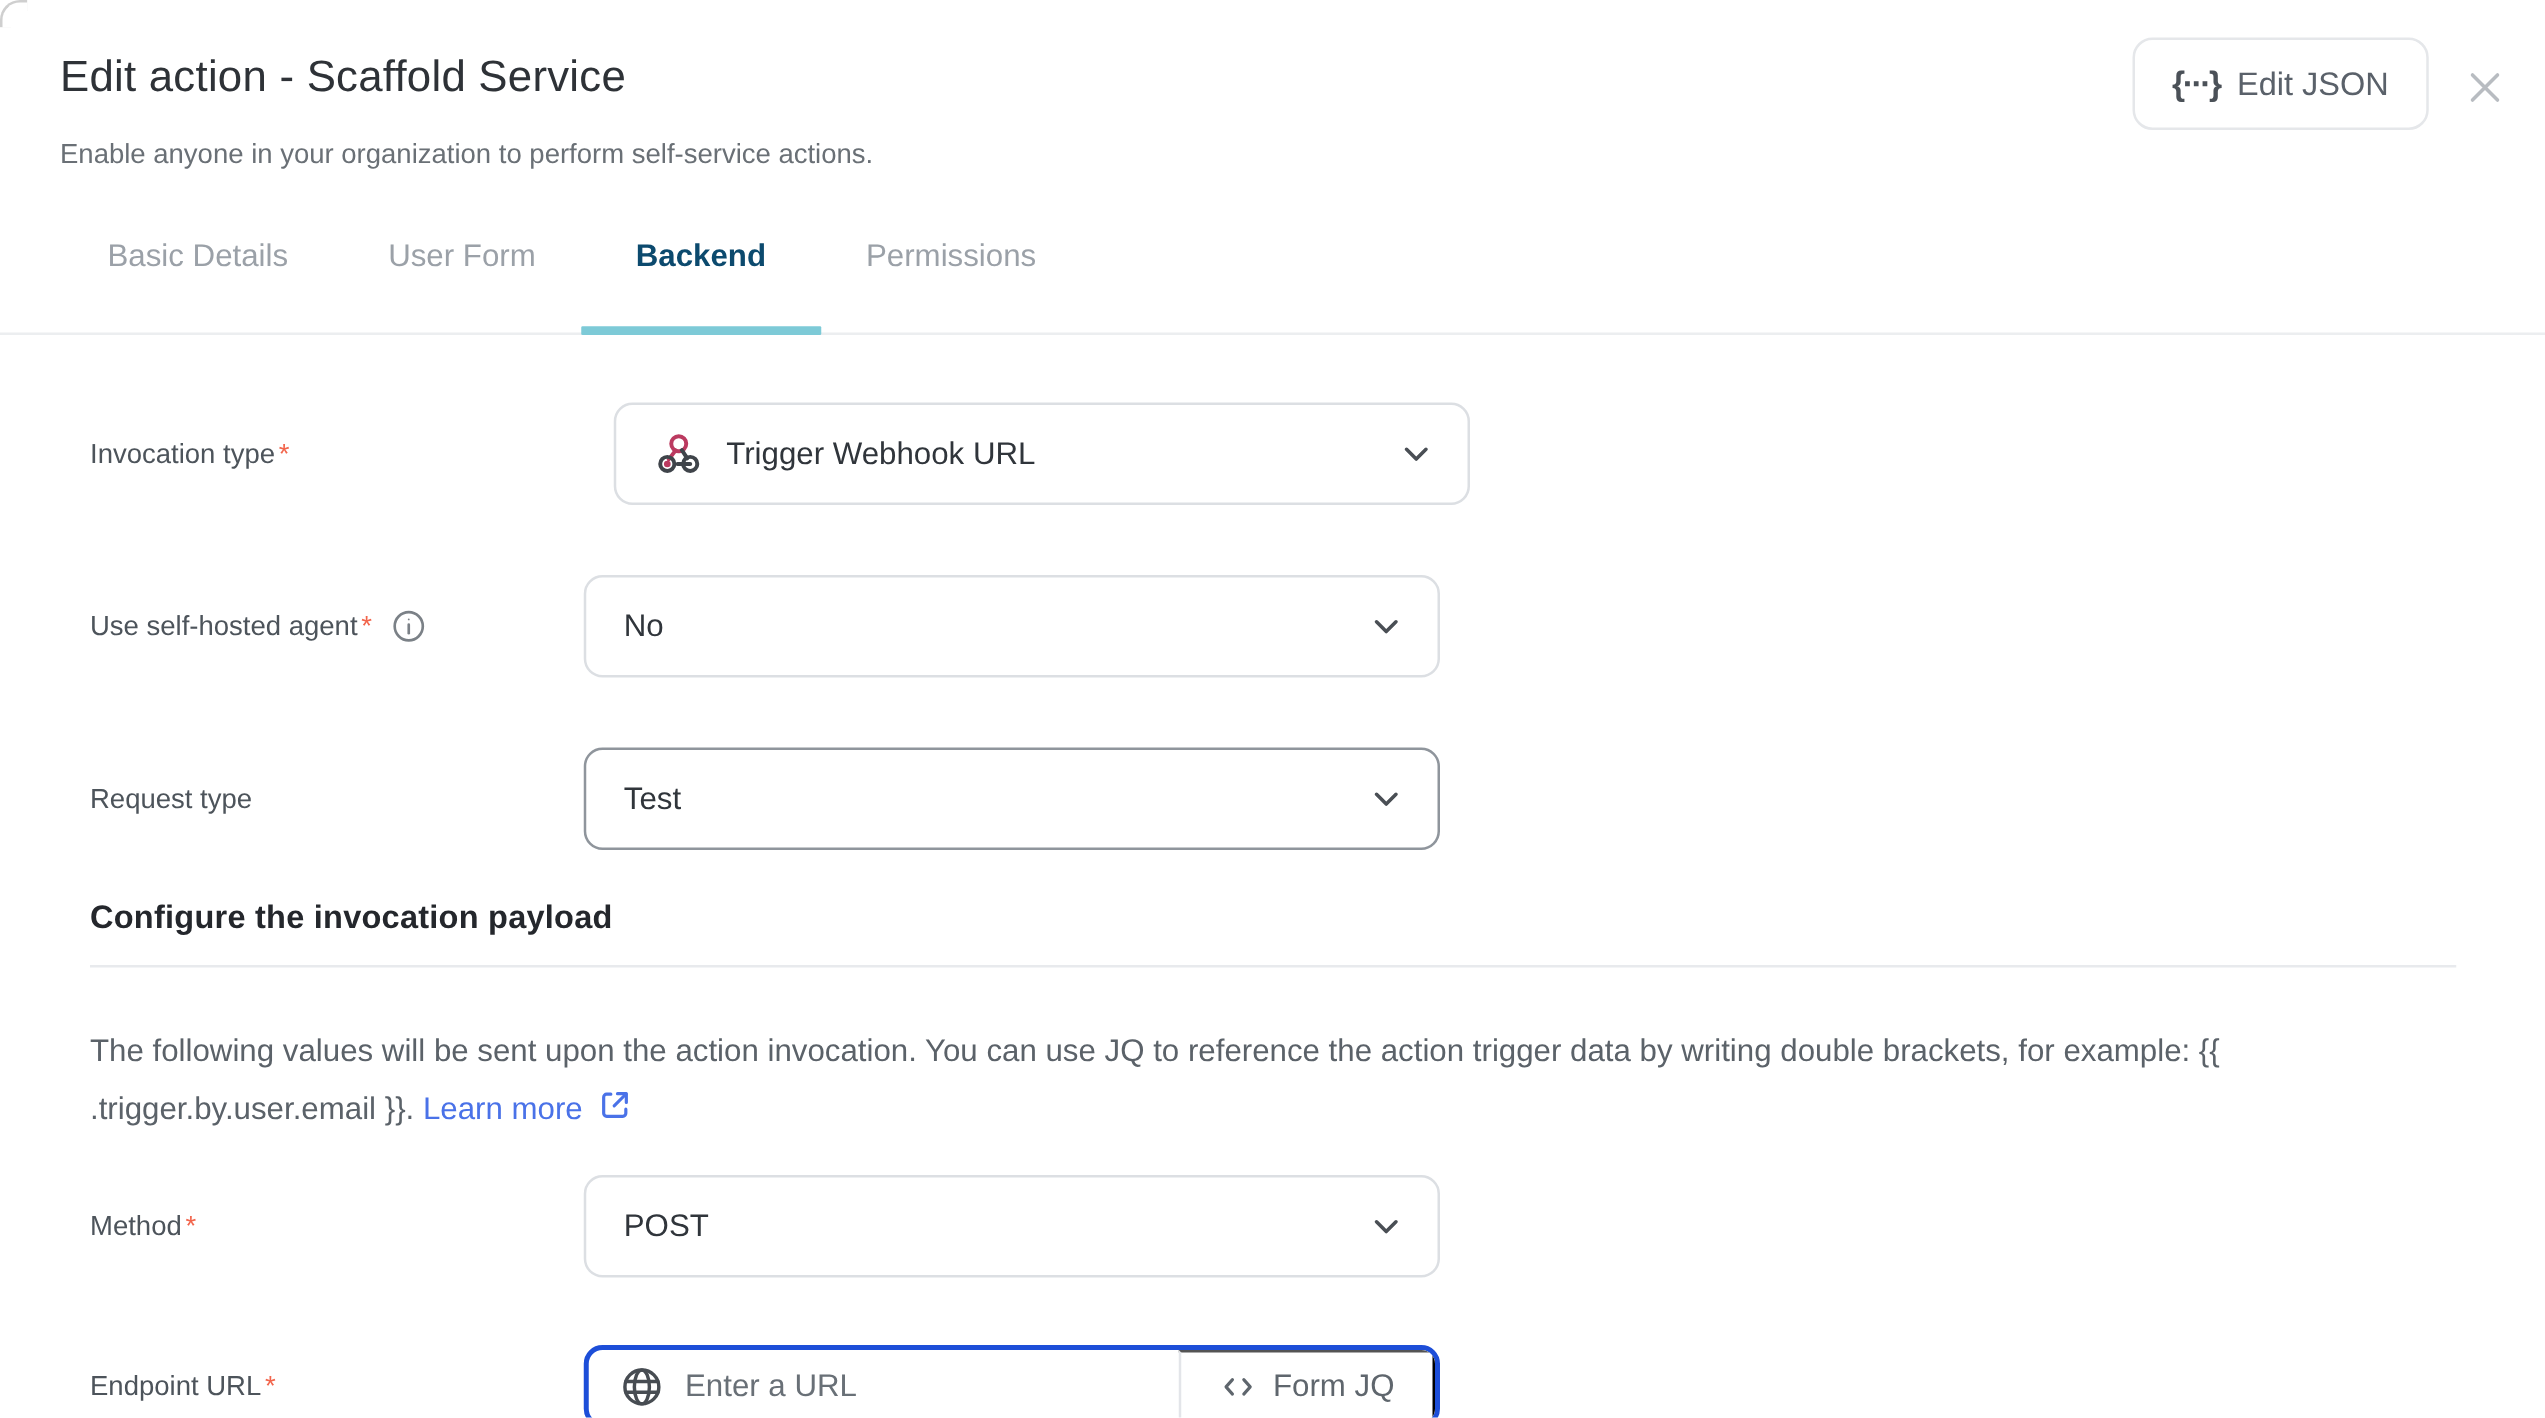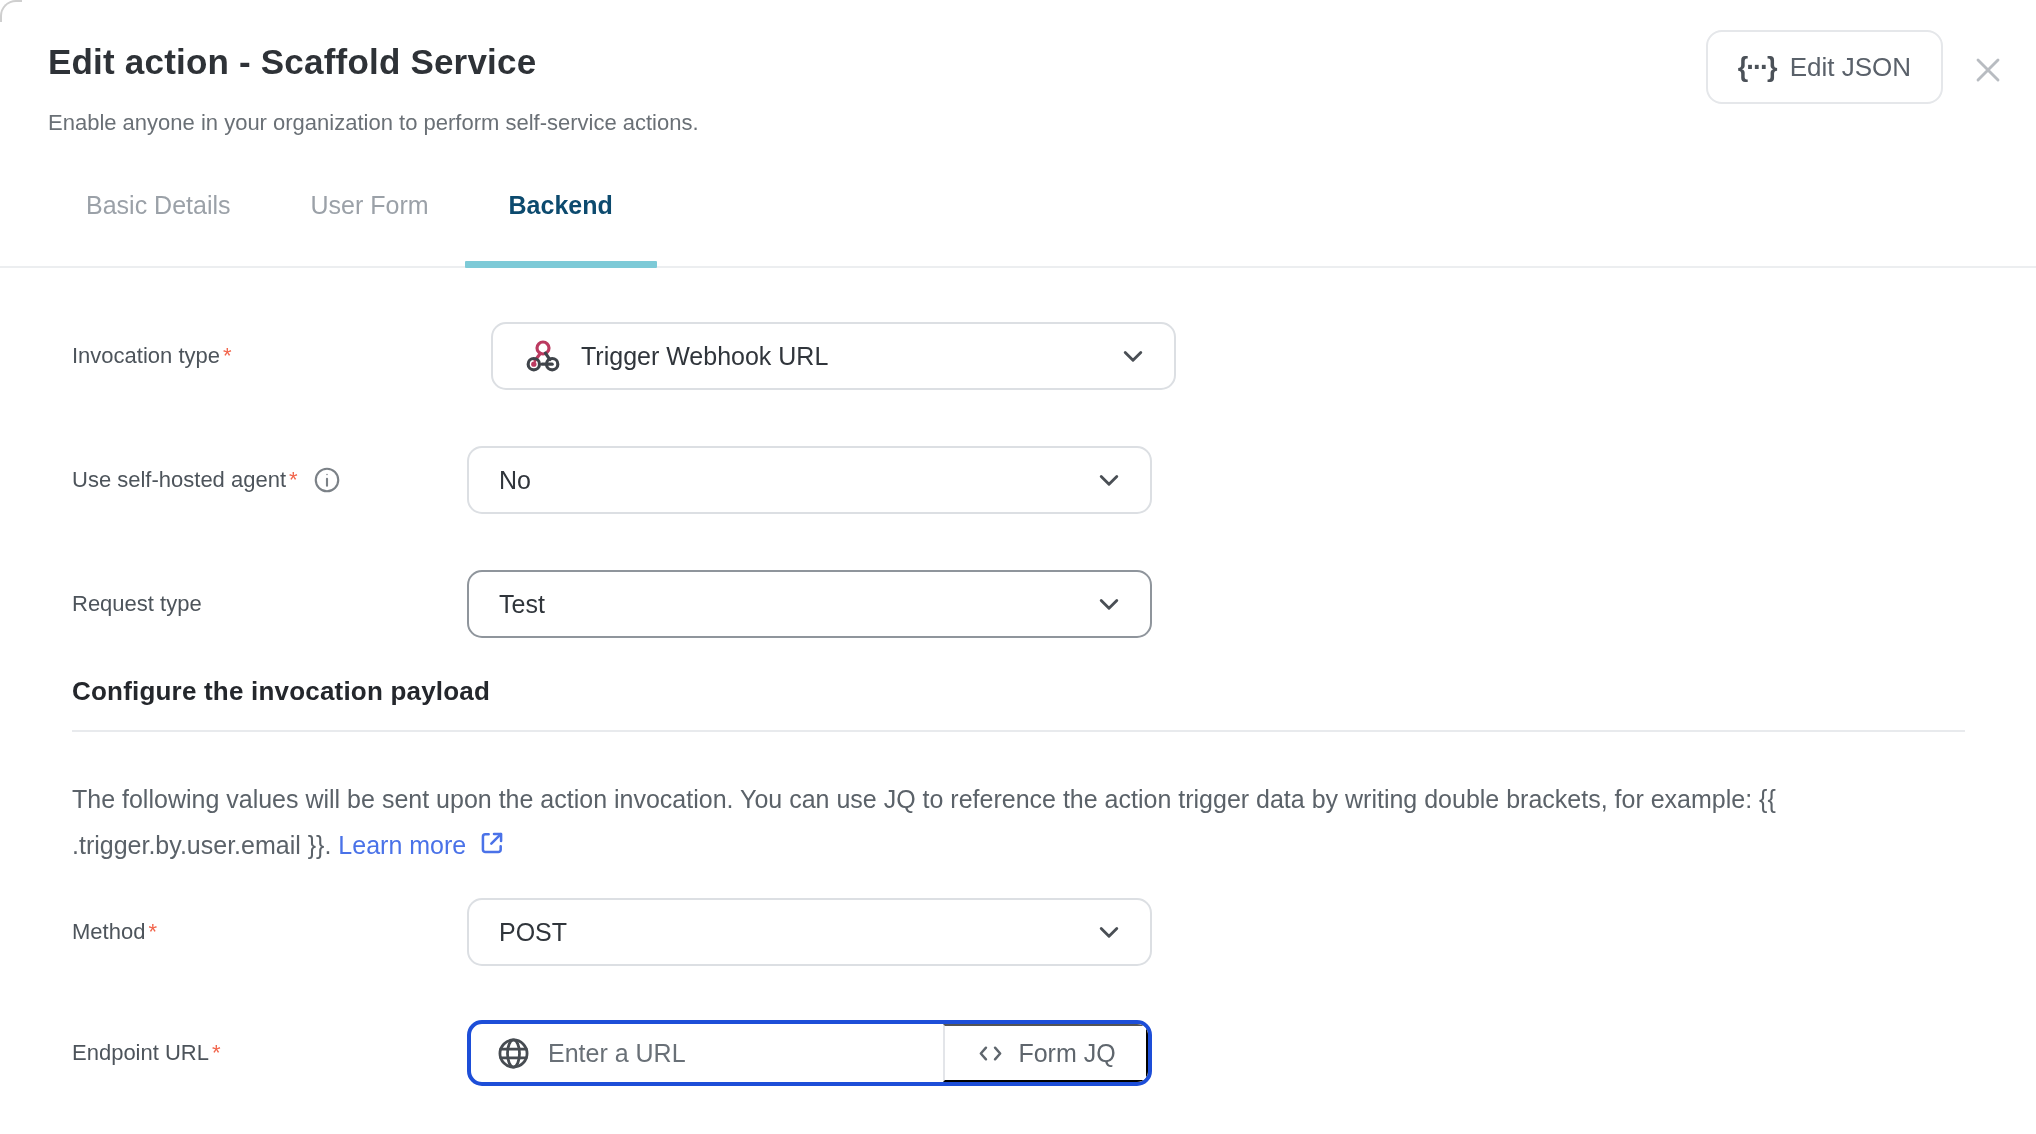--- a/index.html
+++ b/index.html
@@ -11,21 +11,21 @@
   }
   .modal { position:relative; width:2036px; height:1134px; background:#fff; }
   .corner-tl {
     position:absolute; top:0; left:0; width:22px; height:22px;
     border-top-left-radius:16px; border-top:2px solid #cfcfcf; border-left:2px solid #cfcfcf;
     pointer-events:none;
   }
 
   
   .header { position:relative; padding:42px 48px 0 48px; }
-  .title { font-size:35px; font-weight:700; color:#2e3237; line-height:40px; letter-spacing:.2px; }
+  .title { font-size:35px; font-weight:400; color:#2e3237; line-height:40px; letter-spacing:.2px; }
   .subtitle { margin-top:28px; font-size:22px; color:#6a7076; line-height:26px; }
 
   .edit-json-btn {
     position:absolute; top:30px; right:93px;
     height:74px; padding:0 30px;
     border:2px solid #e5e7ea; border-radius:16px; background:#fff;
     display:flex; align-items:center; gap:14px;
     font-size:26px; color:#5a616a; cursor:pointer;
   }
   .brace-icon { font-size:27px; font-weight:700; color:#4b5158; letter-spacing:-2px; white-space:nowrap; }
@@ -52,21 +52,21 @@
   .row.r1 { margin-top:54px;gap:24px; }
   .row.r2 { margin-top:56px; }
   .row.r3 { margin-top:56px; }
   .row.r4 { margin-top:30px; }
   .row.r5 { margin-top:54px; }
   .row-label { width:395px; font-size:22px; color:#4d545b; display:flex; align-items:center; flex-shrink:0; }
   .asterisk { color:#f2654c; margin-left:3px; font-size:22px; }
   .info-icon { margin-left:14px; display:inline-flex; }
 
   .control {
-    width:685px; height:68px; background:#fff;
+    width:685px; height:82px; background:#fff;
     border:2px solid #dcdfe3; border-radius:15px;
     display:flex; align-items:center; padding:0 24px 0 30px;
     font-size:25px; color:#30353b; cursor:pointer;
   }
   .control.focused { border-color:#8f959c; }
   .control .value { white-space:nowrap; }
   .control .chevron { margin-left:auto; display:flex; }
   .webhook-icon { margin-right:18px; display:flex; }
 
   
@@ -112,20 +112,21 @@
           <path d="M6 6 L18 18 M18 6 L6 18"></path>
         </svg>
       </span>
     </button>
   </div>
 
   <div class="tabs">
     <div class="tab">Basic Details</div>
     <div class="tab">User Form</div>
     <div class="tab active">Backend</div>
+    <div class="tab">Permissions</div>
   </div>
 
   <div class="form">
 
     <div class="row r1">
       <div class="row-label">
         <span>Invocation type</span>
           <span class="asterisk">*</span>
       </div>
       <div class="control">

